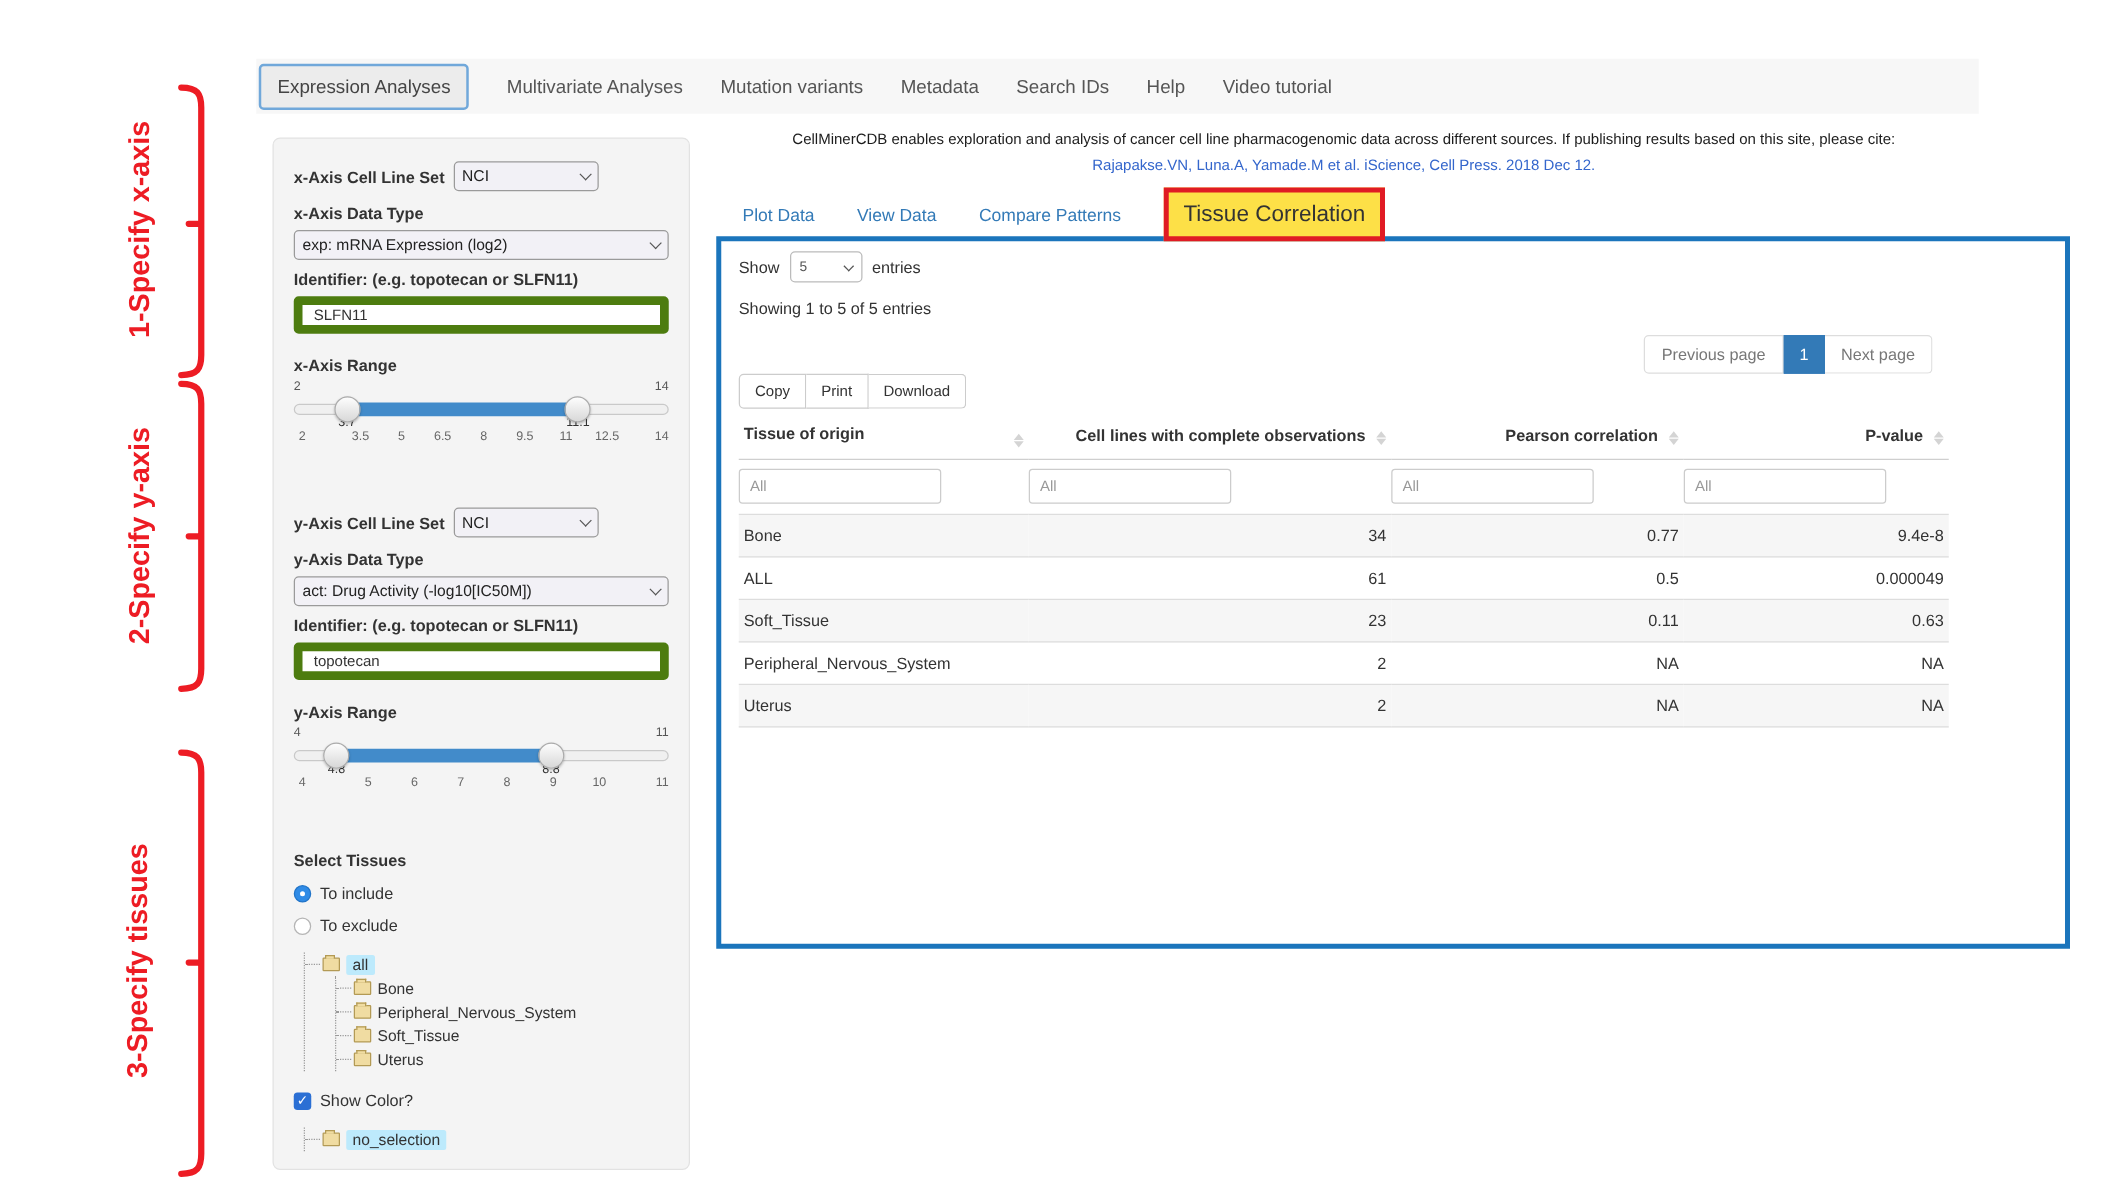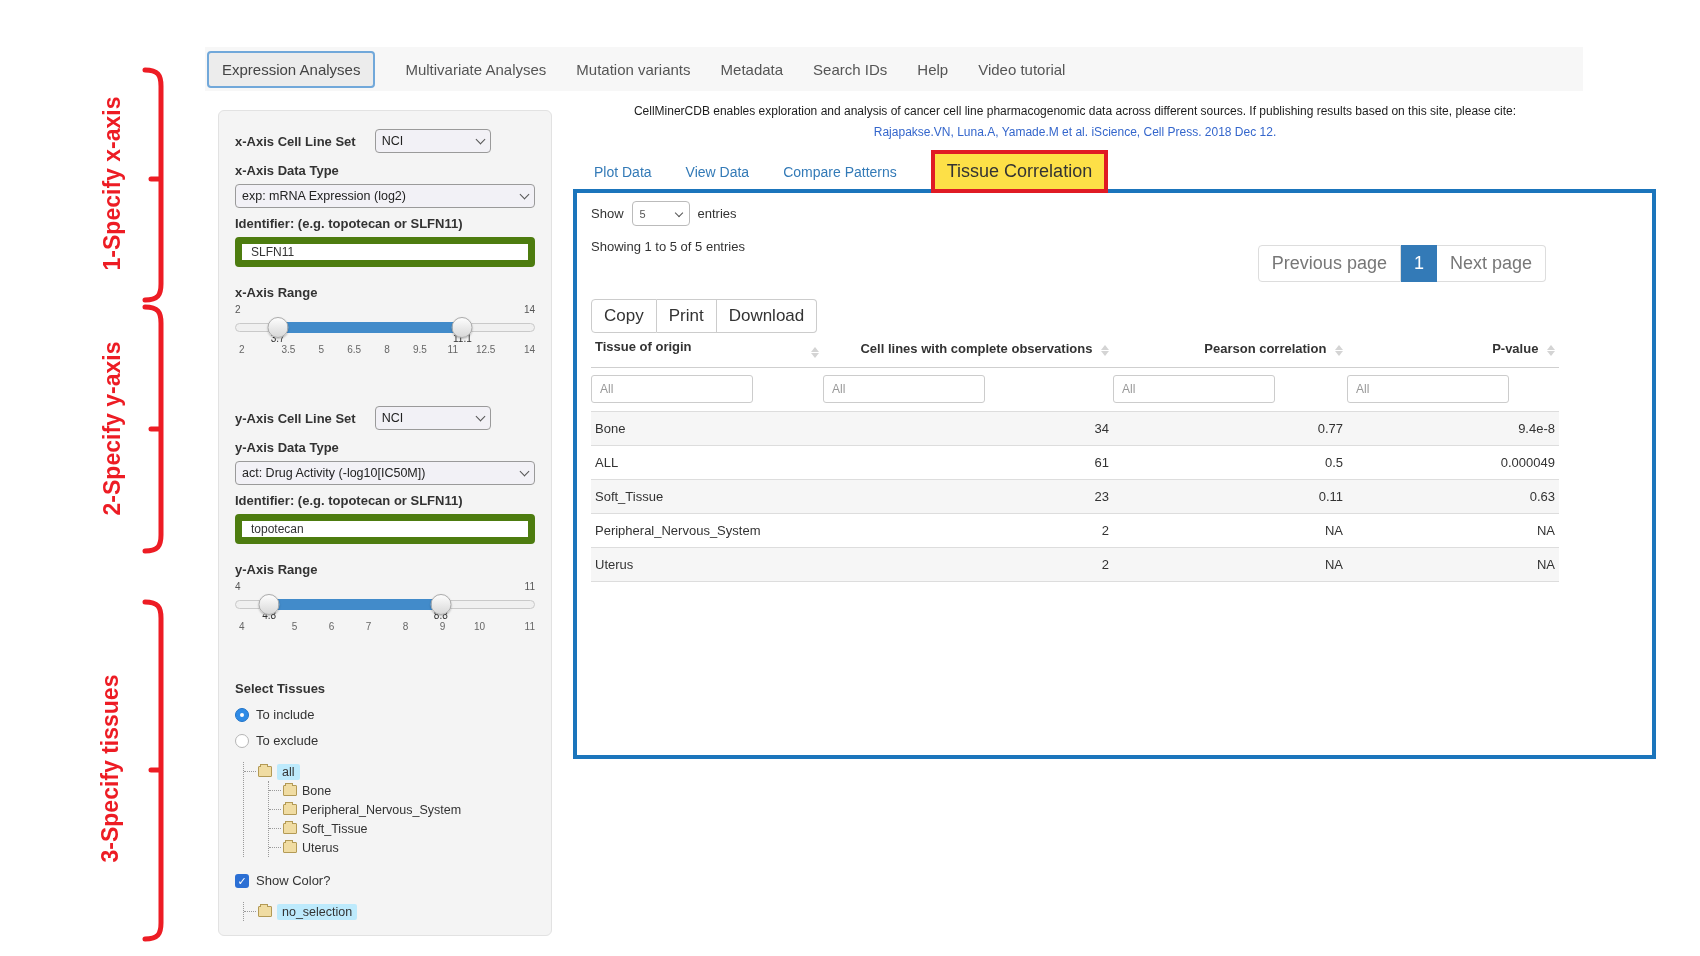--- a/index.html
+++ b/index.html
@@ -14,21 +14,21 @@
   .navbar { position:absolute; left:205px; top:47px; width:1378px; height:44px; background:#f7f7f7; display:flex; align-items:center; gap:30px; padding-left:2px; }
   .nav-tab { font-size:15px; color:#555; cursor:pointer; white-space:nowrap; }
   .nav-tab.active { background:#ececec; border:2px solid #71a8da; border-radius:4px; padding:8px 13px; color:#444; }
 
   
   .sidebar { position:absolute; left:218px; top:110px; width:334px; height:826px; background:#f4f4f4; border:1px solid #e2e2e2; border-radius:6px; padding:18px 16px; }
   .side-label { font-size:13px; font-weight:bold; color:#333; }
   .inline-row { display:flex; align-items:center; gap:7px; }
   .sel { display:flex; align-items:center; background:#f2f1f6; border:1px solid #9a9a9a; border-radius:4px; height:24px; padding:0 6px; font-size:12.5px; color:#222; cursor:pointer; }
   .sel .chev { width:7px; height:7px; border-right:1.6px solid #555; border-bottom:1.6px solid #555; transform:rotate(45deg); margin-left:auto; margin-top:-3px; }
-  .sel.small { width:116px;margin-left:12px; }
+  .sel.small { width:116px; }
   .sel.full { width:100%; margin-top:6px; }
   .txt-input { width:100%; height:30px; border:7px solid #4d7c0f; border-radius:4px; background:#fff; font-size:12px; color:#333; padding:0 9px; margin-top:6px; font-family:"Liberation Sans", sans-serif; }
 
   .slider { position:relative; margin-top:4px; height:56px; }
   .sl-labels { position:relative; height:14px; font-size:10px; color:#555; }
   .sl-min { position:absolute; left:0; }
   .sl-max { position:absolute; right:0; }
   .sl-cur { position:absolute; transform:translateX(-50%); color:#333;margin-top:29px; }
   .sl-track { position:relative; height:20px; }
   .sl-rail { position:absolute; left:0; right:0; top:5px; height:9px; background:#f0f0f0; border:1px solid #c9c9c9; border-radius:6px; }
@@ -62,26 +62,26 @@
 
   .subtabs { position:absolute; left:594px; top:150px; display:flex; align-items:center; gap:34px; z-index:5; }
   .subtab { font-size:14px; color:#337ab7; cursor:pointer; text-decoration:none; }
   .subtab-box { font-size:18px; color:#333; border:4px solid #e01b24; padding:7px 12px; background:#fde047; cursor:pointer;text-align:right; }
 
   .panel { position:absolute; left:573px; top:189px; width:1083px; height:570px; border:4px solid #1b75bc; background:#fff; }
   .show-row { position:absolute; left:14px; top:8px; display:flex; align-items:center; gap:8px; font-size:13px; color:#333; }
   .show-sel { display:flex; align-items:center; width:58px; height:25px; border:1px solid #bbb; border-radius:4px; padding:0 7px; font-size:11px; color:#555; cursor:pointer; background:#fff; }
   .show-sel .chev { width:6px; height:6px; border-right:1.5px solid #555; border-bottom:1.5px solid #555; transform:rotate(45deg); margin-left:auto; margin-top:-2px; }
   .showing-text { position:absolute; left:14px; top:46px; font-size:13px; color:#333; }
-  .pager { position:absolute; right:106px; top:52px; display:flex; font-size:18px;border-radius:15px; }
+  .pager { position:absolute; right:106px; top:75px; display:flex; font-size:13px;border-radius:15px; }
   .pg-btn { border:1px solid #ddd; background:#fff; color:#777; padding:7px 13px; cursor:pointer; }
   .pg-btn.first { border-radius:4px 0 0 4px; }
   .pg-btn.last { border-radius:0 4px 4px 0; border-left:none; }
   .pg-cur { border:1px solid #337ab7; background:#337ab7; color:#fff; padding:7px 12px; cursor:pointer; }
-  .export-group { position:absolute; left:14px; top:106px; display:flex; font-size:17px; }
+  .export-group { position:absolute; left:14px; top:106px; display:flex; font-size:12px; }
   .exp-btn { border:1px solid #ccc; background:#fff; color:#333; padding:6px 12px; cursor:pointer; border-left:none; }
   .exp-btn.first { border-left:1px solid #ccc; border-radius:4px 0 0 4px; }
   .exp-btn.last { border-radius:0 4px 4px 0; }
 
   table.dt { position:absolute; left:14px; top:140px; width:968px; border-collapse:collapse; table-layout:fixed; font-size:13px; color:#333; }
   table.dt th { font-weight:bold; text-align:right; padding:6px 4px 8px 4px; border-bottom:1px solid #cfcfcf; cursor:pointer; }
   table.dt th.c1 { text-align:left; }
   .sort-icon { display:inline-block; vertical-align:middle; margin-left:5px; line-height:0; }
   .sort-icon i { display:block; width:0; height:0; border-left:4px solid transparent; border-right:4px solid transparent; margin:1px 0; }
   .sort-icon .up { border-bottom:5px solid #d4d4d4; }

